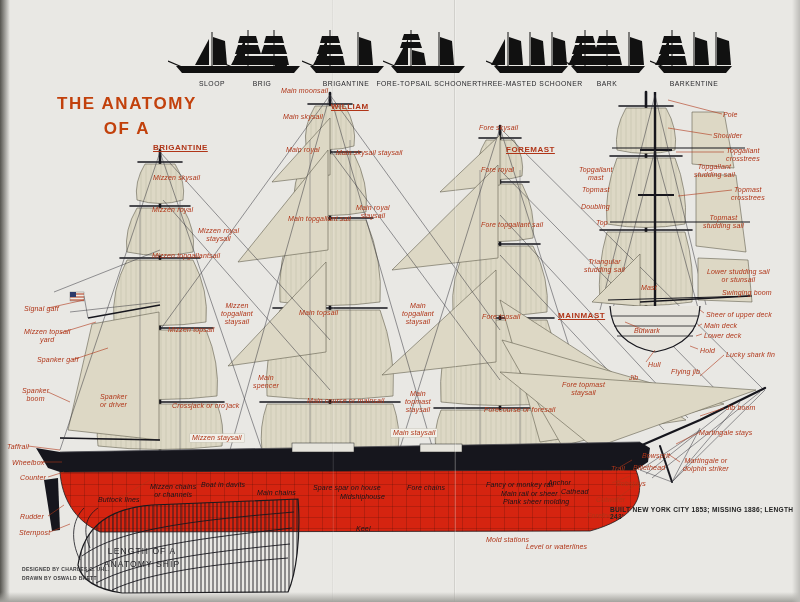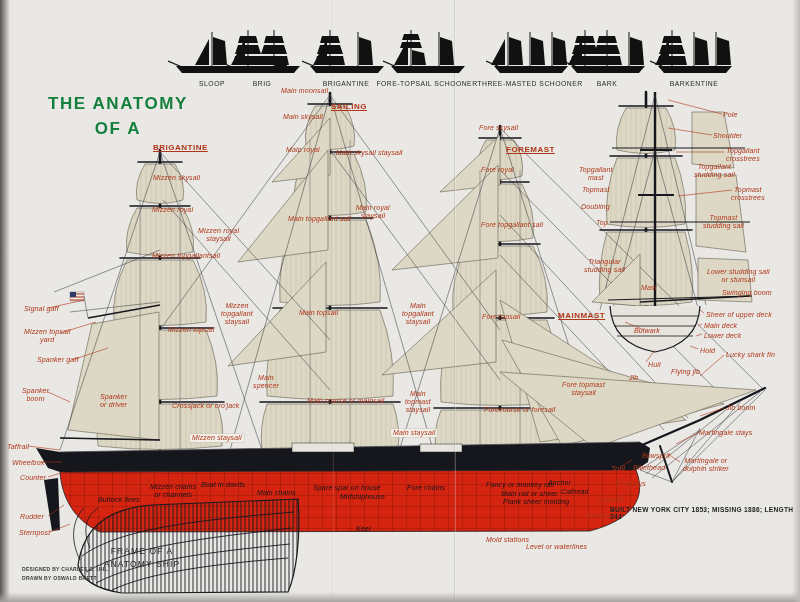--- a/index.html
+++ b/index.html
@@ -10,22 +10,22 @@
   .edge-left{position:absolute;left:0;top:0;width:10px;height:100%;
     background:linear-gradient(90deg,#55544f,rgba(85,84,79,0));pointer-events:none;}
   .edge-bottom{position:absolute;left:0;bottom:0;width:100%;height:10px;
     background:linear-gradient(0deg,#a3a29d,rgba(163,162,157,0));pointer-events:none;}
   .edge-right{position:absolute;right:0;top:0;width:8px;height:100%;
     background:linear-gradient(270deg,#bdbcb8,rgba(189,188,184,0));pointer-events:none;}
   .crease{position:absolute;top:0;width:2px;height:100%;pointer-events:none;
     background:linear-gradient(90deg,rgba(120,118,112,0),rgba(120,118,112,.35),rgba(255,255,255,.4),rgba(120,118,112,0));}
   #svg-stage{position:absolute;left:0;top:0;}
   
-  .title{position:absolute;left:32px;top:92px;width:172px;text-align:center;
-    color:#15803d;font-weight:600;font-size:17px;letter-spacing:1.6px;line-height:1.45;}
+  .title{position:absolute;left:41px;top:92px;width:172px;text-align:center;
+    color:#c2410c;font-weight:600;font-size:17px;letter-spacing:1.6px;line-height:1.45;}
   
   .sil{position:absolute;}
   .sil svg{display:block;}
   .sil-cap{position:absolute;text-align:center;font-size:6.8px;letter-spacing:.5px;
     color:#26262a;white-space:nowrap;width:120px;}
   
   #labels{position:absolute;left:0;top:0;width:800px;height:602px;pointer-events:none;}
   .lbl{position:absolute;font-style:italic;font-size:7px;line-height:1.12;
     color:var(--red-label,#b03518);white-space:pre-line;letter-spacing:.15px;}
   .lbl.hdr{font-style:normal;font-weight:700;font-size:8px;text-decoration:underline;
@@ -224,21 +224,21 @@
   <div class="crease" style="left:454px;opacity:.8"></div>
 
   <div class="title">
     <div>THE ANATOMY OF A</div>
   </div>
 
   <div id="siltypes"></div>
 
   <div id="labels">
       <span class="lbl hdr" style="left: 153px; top: 144px;">BRIGANTINE</span>
-      <span class="lbl hdr" style="left: 331px; top: 103px;">SAILING</span>
+      <span class="lbl hdr" style="left: 331px; top: 103px;">WILLIAM</span>
       <span class="lbl hdr" style="left: 506px; top: 146px; text-align: right;">FOREMAST</span>
       <span class="lbl hdr" style="left: 558px; top: 312px;">MAINMAST</span>
       <span class="lbl" style="left: 153px; top: 174px;">Mizzen skysail</span>
       <span class="lbl" style="left: 152px; top: 206px;">Mizzen royal</span>
       <span class="lbl ctr" style="left: 198px; top: 227px;">Mizzen royal
 staysail</span>
       <span class="lbl" style="left: 152px; top: 252px;">Mizzen topgallantsail</span>
       <span class="lbl" style="left: 24px; top: 305px;">Signal gaff</span>
       <span class="lbl ctr" style="left: 24px; top: 328px;">Mizzen topsail
 yard</span>
@@ -335,21 +335,21 @@
       <span class="lbl" style="left: 706px; top: 311px;">Sheer of upper deck</span>
       <span class="lbl" style="left: 704px; top: 322px;">Main deck</span>
       <span class="lbl" style="left: 704px; top: 332px;">Lower deck</span>
       <span class="lbl" style="left: 700px; top: 347px;">Hold</span>
       <span class="lbl" style="left: 726px; top: 351px;">Lucky shark fin</span>
       <span class="lbl" style="left: 634px; top: 327px;">Bulwark</span>
       <span class="lbl" style="left: 648px; top: 361px;">Hull</span>
     </div>
 
   <div class="frame-cap">
-    <div>FRAME OF A</div>
+    <div>LENGTH OF A</div>
     <div>ANATOMY SHIP</div>
   </div>
 
   <div class="ship-info">
     <div class="l2">BUILT NEW YORK CITY 1853; MISSING 1886; LENGTH 243'</div>
   </div>
 
   <div class="credits">
     <div>DESIGNED BY CHARLES C. UHL.</div>
     <div>DRAWN BY OSWALD BRETT</div>

